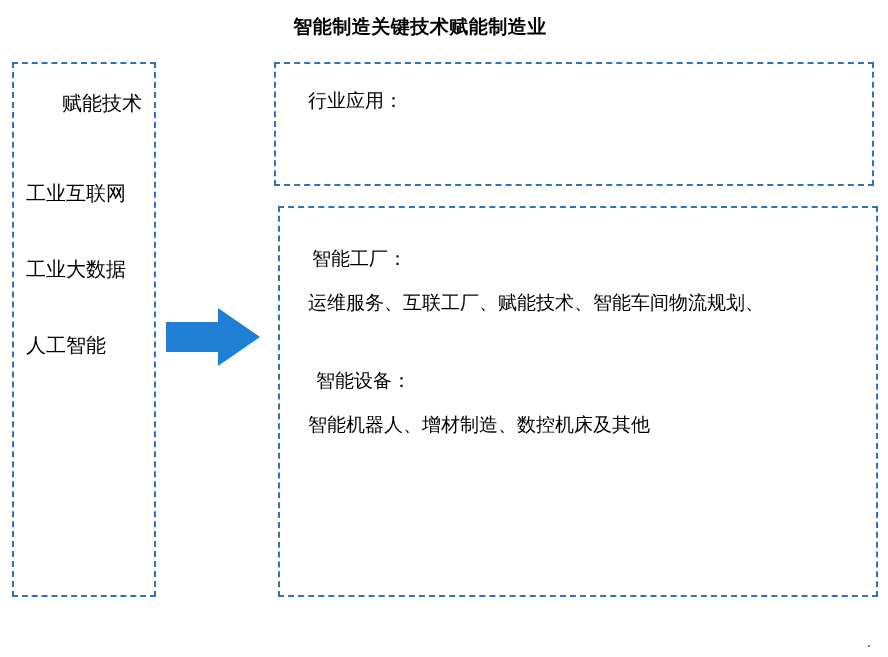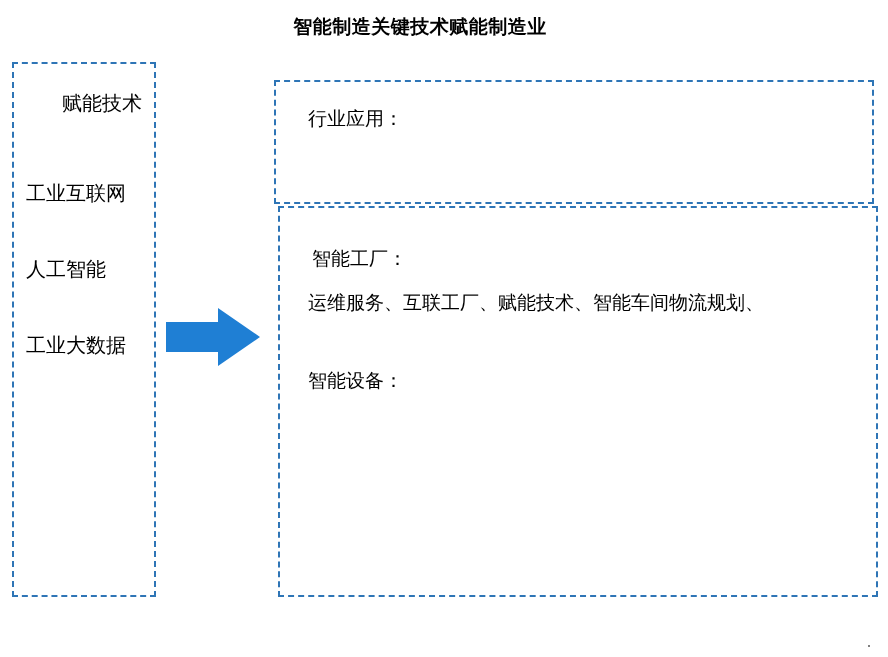--- a/index.html
+++ b/index.html
@@ -73,21 +73,21 @@
 
   
   .right-box {
     position: absolute;
     border: 2px dashed #2e75b6;
     box-sizing: border-box;
     background: #ffffff;
   }
   .box-industry {
     left: 274px;
-    top: 80px;
+    top: 62px;
     width: 600px;
     height: 124px;
     padding: 22px 24px 0 24px;
   }
   .box-factory {
     left: 278px;
     top: 206px;
     width: 600px;
     height: 391px;
     padding: 36px 24px 0 24px;
@@ -101,20 +101,21 @@
   }
   .para {
     font-size: 19px;
     line-height: 30px;
     margin: 0 0 10px 0;
     padding-left: 4px;
   }
   .heading.sub {
     padding-left: 4px;
     margin-top: 48px;
+    margin-left: 8px;
   }
 
   .corner-dot {
     position: absolute;
     right: 18px;
     bottom: 10px;
     width: 2px;
     height: 2px;
     background: #808080;
   }
@@ -122,35 +123,36 @@
 </head>
 <body>
 
 <div id="diagram">
 
   <div class="title">智能制造关键技术赋能制造业</div>
 
   <div class="left-box">
     <div class="left-item first">赋能技术</div>
     <div class="left-item">工业互联网</div>
+    <div class="left-item">工业大数据</div>
     <div class="left-item">人工智能</div>
-    <div class="left-item">工业大数据</div>
   </div>
 
   <div class="arrow-wrap">
     <svg width="96" height="62" viewBox="0 0 96 62">
       <polygon points="0,16 52,16 52,2 94,31 52,60 52,46 0,46" fill="#1f7fd4"></polygon>
     </svg>
   </div>
 
   <div class="right-box box-industry">
     <div class="heading">行业应用：</div>
   </div>
 
   <div class="right-box box-factory">
     <div class="heading">智能工厂：</div>
     <div class="para">运维服务、互联工厂、赋能技术、智能车间物流规划、</div>
     <div class="heading sub">智能设备：</div>
+    <div class="para">智能机器人、增材制造、数控机床及其他</div>
   </div>
 
   <div class="corner-dot"></div>
 
 </div>
 
 </body></html>

